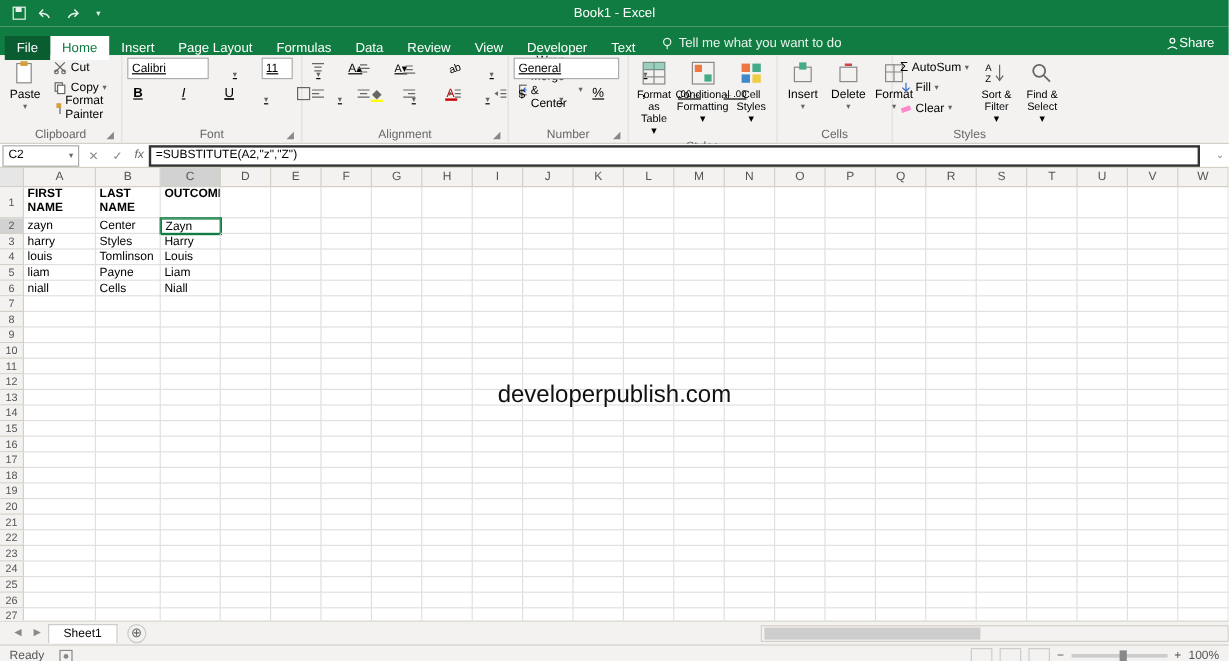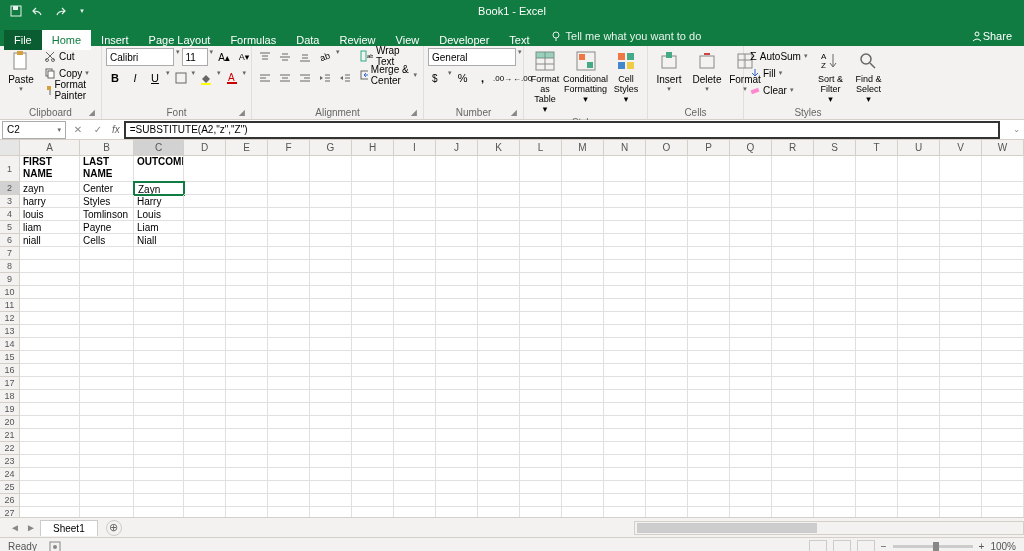--- a/index.html
+++ b/index.html
@@ -22,21 +22,21 @@
 .ribbon-group-content { flex:1; display:flex; align-items:flex-start; gap:4px; }
 .ribbon-group-label { text-align:center; font-size:10px; color:#666; padding:1px 0; display:flex; align-items:center; justify-content:center; gap:4px; position:relative; }
 .ribbon-group-label .launcher { position:absolute; right:2px; font-size:8px; color:#888; cursor:pointer; }
 .big-btn { display:flex; flex-direction:column; align-items:center; justify-content:center; padding:2px 4px; cursor:pointer; min-width:34px; }
 .big-btn-icon { width:22px; height:22px; margin-bottom:2px; }
 .mini-btn { display:flex; align-items:center; gap:3px; padding:1px 2px; cursor:pointer; height:16px; font-size:10px; }
 .mini-col { display:flex; flex-direction:column; gap:1px; }
 .dropdown-arrow { font-size:7px; color:#666; }
 .font-name { width:68px; height:18px; border:1px solid #ababab; padding:0 3px; font-size:10px; background:#fff; }
 .font-size { width:26px; height:18px; border:1px solid #ababab; padding:0 3px; font-size:10px; background:#fff; }
-.btn-row { display:flex; gap:2px; align-items:flex-start; }
+.btn-row { display:flex; gap:20px; align-items:flex-end;text-decoration:underline; }
 .ribbon-btn { width:18px; height:18px; display:flex; align-items:center; justify-content:center; cursor:pointer; font-size:11px; }
 .number-format { width:88px; height:18px; border:1px solid #ababab; font-size:10px; padding:0 3px; background:#fff; }
 .formula-row { height:20px; border-bottom:1px solid #d4d0c8; display:flex; align-items:center; background:#fff; }
 .name-box { width:64px; height:18px; border:1px solid #ababab; margin:0 2px; padding:0 4px; font-size:10px; background:#fff; display:flex; align-items:center; }
 .name-box .dd { margin-left:auto; font-size:7px; color:#666; }
 .fb-btn { width:20px; display:flex; align-items:center; justify-content:center; color:#888; cursor:pointer; font-size:10px; }
 .fx { font-style:italic; font-size:10px; color:#666; padding:0 4px; }
 .formula-input { flex:1; height:18px; border:2px solid #333; padding:0 4px; font-size:10px; display:flex; align-items:center; margin-right:24px; }
 .fb-expand { position:absolute; right:4px; font-size:8px; color:#888; cursor:pointer; }
 .sheet-area { position:relative; background:#fff; }
@@ -1165,20 +1165,21 @@
         <div class="cell" style="width: 42px;"></div>
         <div class="cell" style="width: 42px;"></div>
         <div class="cell" style="width: 42px;"></div>
         <div class="cell" style="width: 42px;"></div>
         <div class="cell" style="width: 42px;"></div>
         <div class="cell" style="width: 42px;"></div>
         <div class="cell" style="width: 42px;"></div>
         <div class="cell" style="width: 42px;"></div>
       </div>
     </div>
+  <div class="watermark">developerpublish.com</div>
 </div>
 
 <div class="sheet-tabs">
   <span class="nav-arrow">◄</span>
   <span class="nav-arrow">►</span>
   <span class="sheet-tab">Sheet1</span>
   <span class="add-sheet">⊕</span>
   <div class="h-scroll">
       <div class="h-thumb"></div>
     </div>

